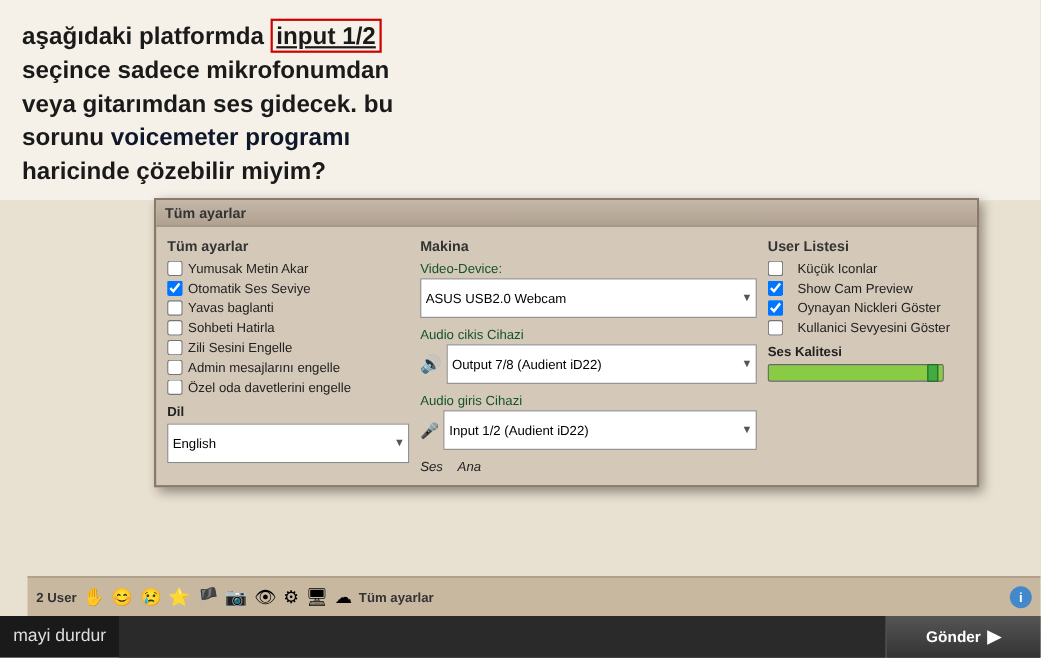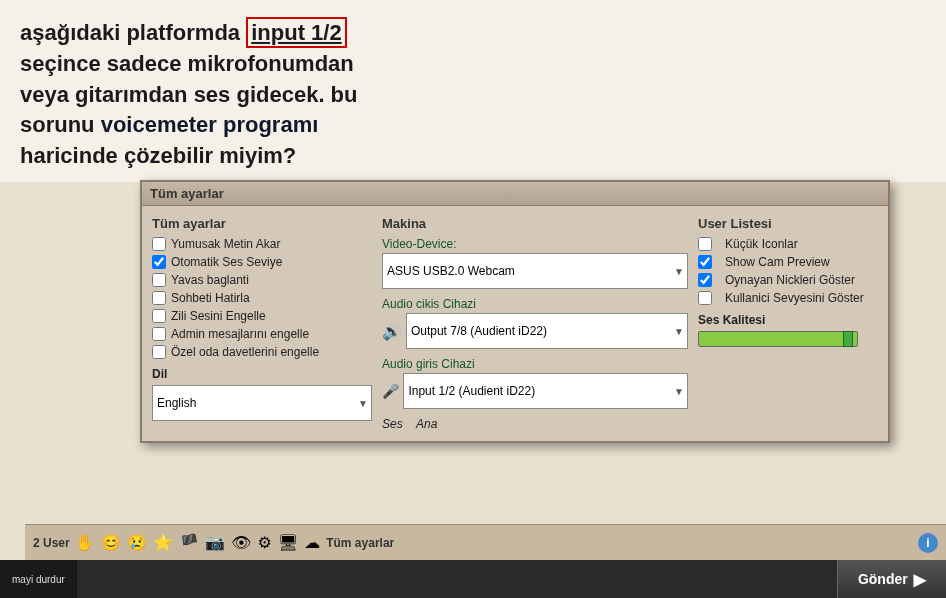--- a/index.html
+++ b/index.html
@@ -266,36 +266,36 @@
       left: 0;
       right: 0;
       height: 38px;
       background: #1a1a1a;
       display: flex;
       align-items: center;
     }
 
     .bottom-left-label {
       color: #ddd;
-      font-size: 10px;
+      font-size: 16px;
       padding: 0 12px;
     }
 
     .bottom-input-area {
       flex: 1;
       background: #2a2a2a;
       height: 100%;
     }
 
     .gonder-btn {
       background: linear-gradient(to bottom, #555, #333);
       color: white;
       font-size: 14px;
       font-weight: bold;
-      padding: 0 20px;
+      padding: 0 36px;
       height: 100%;
       display: flex;
       align-items: center;
       cursor: pointer;
       border-left: 1px solid #666;
       gap: 6px;
     }
 
     .gonder-arrow {
       font-size: 16px;

